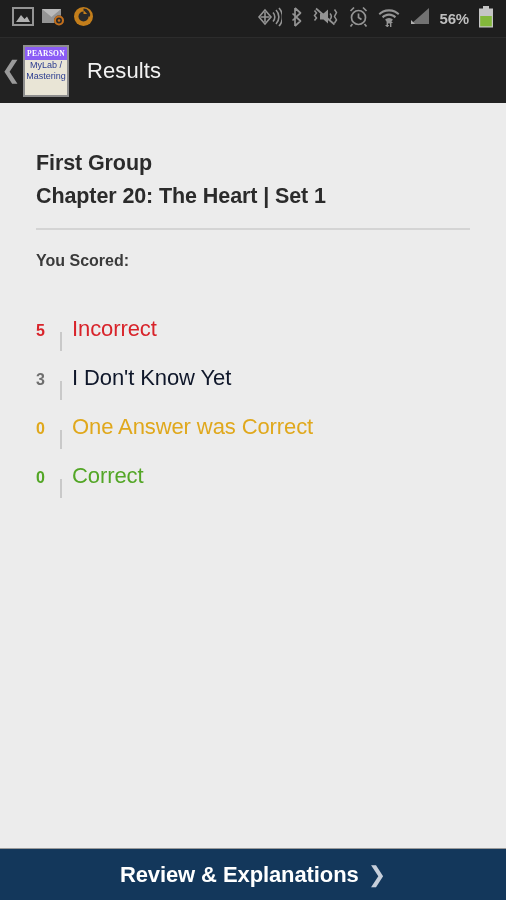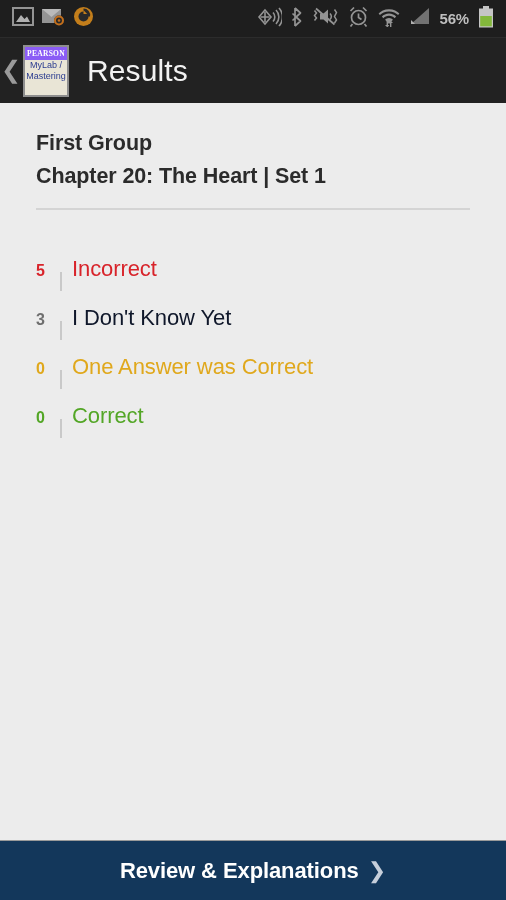--- a/index.html
+++ b/index.html
@@ -51,30 +51,30 @@
     font-size:7.5px; font-weight:bold; letter-spacing:.3px;
     text-align:center; padding:2px 0 2px;
     font-family:"Liberation Serif", serif;
   }
   .brand-body {
     flex:1; display:flex; flex-direction:column; justify-content:center;
     color:#2A3B8F; font-size:9px; line-height:11px; text-align:center;
     padding-bottom:18px;
   }
   .appbar-title {
-    color:#F2F2F2; font-size:30px; font-weight:normal;
+    color:#F2F2F2; font-size:22px; font-weight:normal;
     margin-left:18px; letter-spacing:.1px;
   }
 
   
   .content {
     position:absolute; top:103px; left:0; width:506px; height:737px;
     background:#ECECEC;
   }
-  .heading-block { padding:24px 36px 0 36px; }
+  .heading-block { padding:44px 36px 0 36px; }
   .heading-line {
     color:#2B2B2B; font-size:21.5px; font-weight:bold;
     line-height:33px; letter-spacing:-.1px;
   }
   .divider {
     margin:15px 36px 0 36px; height:2px;
     background:#D4D4D4;
   }
   .scored-label {
     padding:22px 36px 0 36px;
@@ -91,21 +91,21 @@
   }
   .score-sep {
     display:inline-block; width:2px; height:19px;
     background:#C9C9C9; margin:0 10px; align-self:center;
     position:relative; top:1px;
   }
   .score-label { font-size:22px; letter-spacing:-.1px; }
 
   
   .bottombar {
-    position:absolute; left:0; bottom:0; width:506px; height:60px;
+    position:absolute; left:0; bottom:0; width:506px; height:52px;
     background:#13375B;
     display:flex; align-items:center; justify-content:center;
     border-top:1px solid #9a9a9a;
   }
   .bottombar-label {
     color:#FFFFFF; font-size:22px; font-weight:bold; letter-spacing:-.1px;
   }
   .bottombar-arrow {
     color:#C6CEDA; font-size:22px; margin-left:9px; font-weight:normal;
   }
@@ -221,20 +221,21 @@
     </div>
     <div class="appbar-title">Results</div>
   </div>
 
   <div class="content">
     <div class="heading-block">
       <div class="heading-line">First Group</div>
       <div class="heading-line">Chapter 20: The Heart | Set 1</div>
     </div>
     <div class="divider"></div>
+    <div class="scored-label">You Scored:</div>
 
     <div class="score-list" id="score-list">
         <div class="score-row">
           <span class="score-count" style="color: rgb(216, 35, 42);">5</span>
           <span class="score-sep"></span>
           <span class="score-label" style="color: rgb(216, 35, 42);">Incorrect</span>
         </div>
         <div class="score-row">
           <span class="score-count" style="color: rgb(110, 110, 110);">3</span>
           <span class="score-sep"></span>

